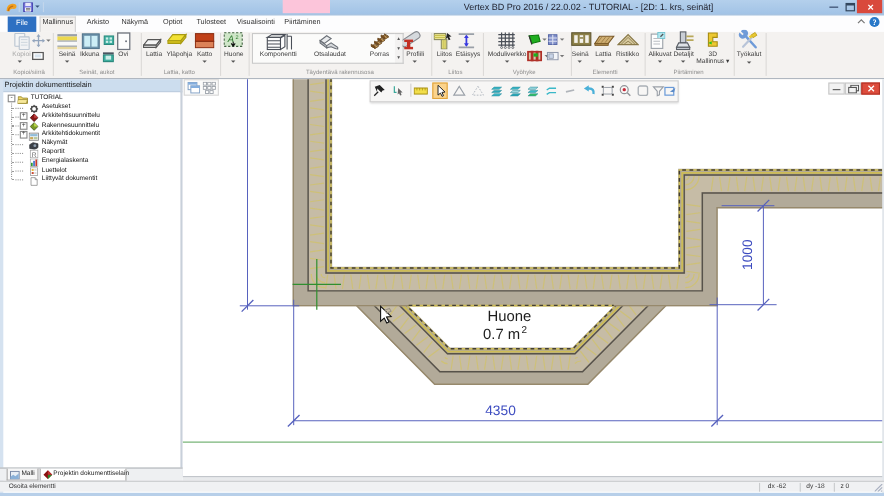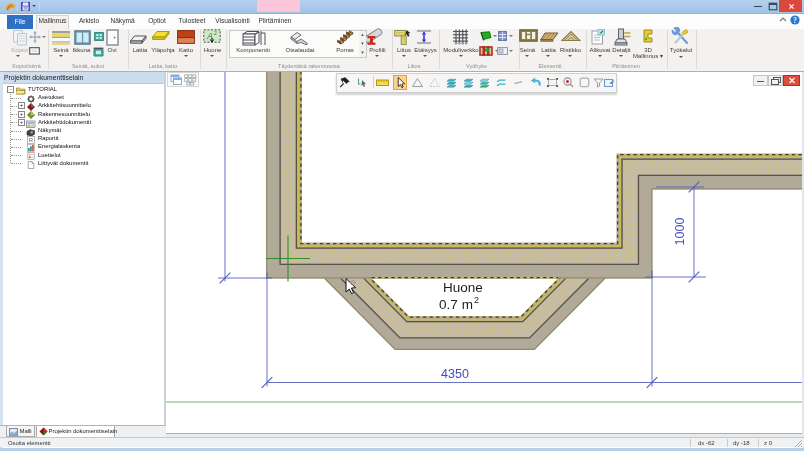--- a/index.html
+++ b/index.html
@@ -602,20 +602,21 @@
     <div style="position:absolute;left:16.5px;top:2px;width:1px;height:9px;background:#c2d6ec"></div>
     <svg style="position:absolute;left:21px;top:2px" width="9" height="9" viewBox="0 0 9 9">
       <rect x="0.5" y="0.5" width="8" height="8" fill="#7a7ae0" stroke="#4a4ab0"></rect>
       <rect x="2" y="0.5" width="5" height="3" fill="#e8e8f8"></rect>
       <rect x="1.8" y="4.8" width="5.4" height="3.7" fill="#fff"></rect>
       <line x1="2.6" y1="5.8" x2="6.6" y2="5.8" stroke="#888"></line>
       <line x1="2.6" y1="7" x2="6.6" y2="7" stroke="#888"></line>
     </svg>
     <div style="position:absolute;left:32px;top:4.5px;width:0;height:0;border:2.4px solid transparent;border-top-color:#33507a"></div>
     <div style="position:absolute;left:39px;top:2px;width:1px;height:9px;background:#c2d6ec"></div>
+    <div style="position:absolute;left:300px;top:1.5px;width:470px;text-align:center;font-size:8.2px;color:#20222e;font-family:'Liberation Sans',sans-serif">Vertex BD Pro 2016 / 22.0.02 - TUTORIAL - [2D: 1. krs, seinät]</div>
     <div style="position:absolute;left:257px;top:0;width:43px;height:12.2px;background:#fcc5da"></div>
     <div style="position:absolute;left:754px;top:5.5px;width:8px;height:1.8px;background:#2c3e5e"></div>
     <svg style="position:absolute;left:768px;top:1.5px" width="10" height="9" viewBox="0 0 10 9">
       <rect x="1.2" y="1.2" width="7.6" height="6.6" fill="none" stroke="#33475e" stroke-width="1.1"></rect>
       <rect x="1.2" y="1.2" width="7.6" height="1.8" fill="#33475e"></rect>
     </svg>
     <div style="position:absolute;left:779px;top:0;width:23px;height:11.8px;background:#d9493c"></div>
     <svg style="position:absolute;left:787.5px;top:2.5px" width="7" height="7" viewBox="0 0 7 7">
       <path d="M1.4,1.4 L5.6,5.6 M5.6,1.4 L1.4,5.6" stroke="#fff" stroke-width="1.15"></path>
     </svg>

